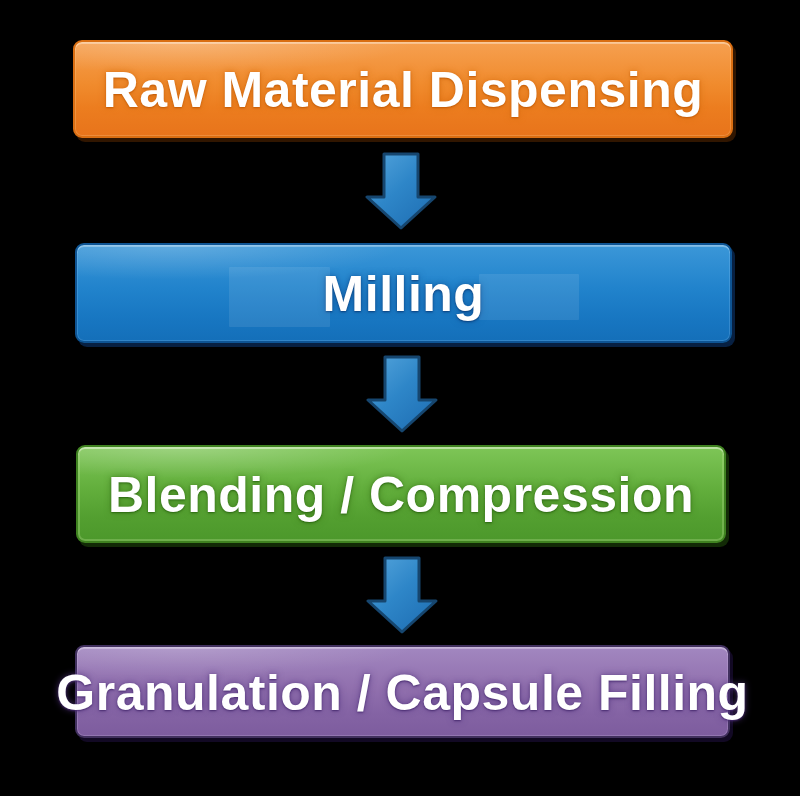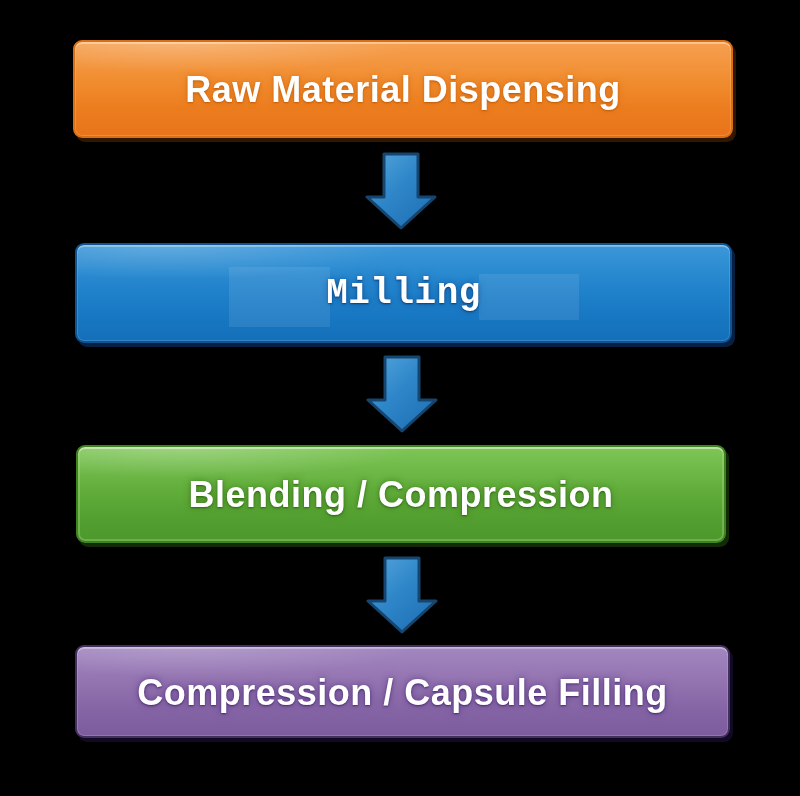--- a/index.html
+++ b/index.html
@@ -16,21 +16,21 @@
   .step {
     position: absolute;
     border-radius: 9px;
     display: flex;
     align-items: center;
     justify-content: center;
     box-sizing: border-box;
   }
   .step .label {
     color: #ffffff;
-    font-size: 36px;
+    font-size: 50px;
     font-weight: bold;
     letter-spacing: 0.5px;
     white-space: nowrap;
     line-height: 1;
     padding-top: 2px;
   }
   
   .step.orange {
     left: 73px; top: 40px; width: 660px; height: 98px;
     background:
@@ -49,21 +49,21 @@
     left: 75px; top: 243px; width: 657px; height: 100px;
     background:
       radial-gradient(ellipse 60% 60% at 14% 0%, rgba(255,255,255,0.20), rgba(255,255,255,0) 60%),
       linear-gradient(180deg, #3B97D8 0%, #2183CC 45%, #1877C2 75%, #146FB9 100%);
     border: 2px solid #0E5493;
     box-shadow:
       inset 0 2px 0 rgba(255,255,255,0.30),
       inset 0 0 0 1px rgba(160,210,250,0.22),
       3px 4px 0 rgba(8,38,78,0.85);
   }
-  .step.blue .label { text-shadow: 0 1px 2px rgba(10,60,120,0.95), 0 0 7px rgba(15,80,150,0.8); font-family: Liberation Mono, monospace; }
+  .step.blue .label { text-shadow: 0 1px 2px rgba(10,60,120,0.95), 0 0 7px rgba(15,80,150,0.8); }
 
   .patch {
     position: absolute;
     background: rgba(255,255,255,0.09);
     border-radius: 1px;
   }
   .patch.left  { left: 152px; top: 22px; width: 101px; height: 60px; }
   .patch.right { left: 402px; top: 29px; width: 100px; height: 46px; }
 
   
@@ -135,16 +135,16 @@
 
   <div class="step green">
     <span class="label">Blending / Compression</span>
   </div>
 
   <svg class="arrow a3" viewBox="0 0 72 78">
     <polygon points="19,2 53,2 53,45 70,45 36,76 2,45 19,45" fill="url(#arrowGrad)" stroke="#16466F" stroke-width="3" stroke-linejoin="round"></polygon>
   </svg>
 
   <div class="step purple">
-    <span class="label">Compression / Capsule Filling</span>
+    <span class="label">Granulation / Capsule Filling</span>
   </div>
 
 </div>
 
 </body></html>

